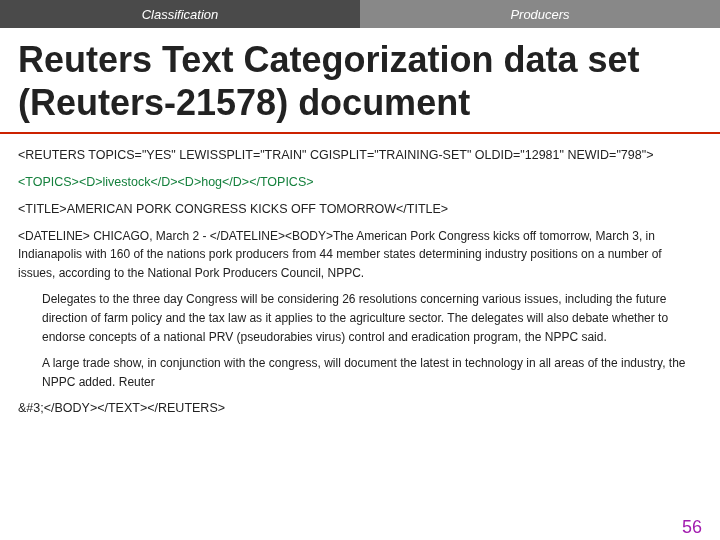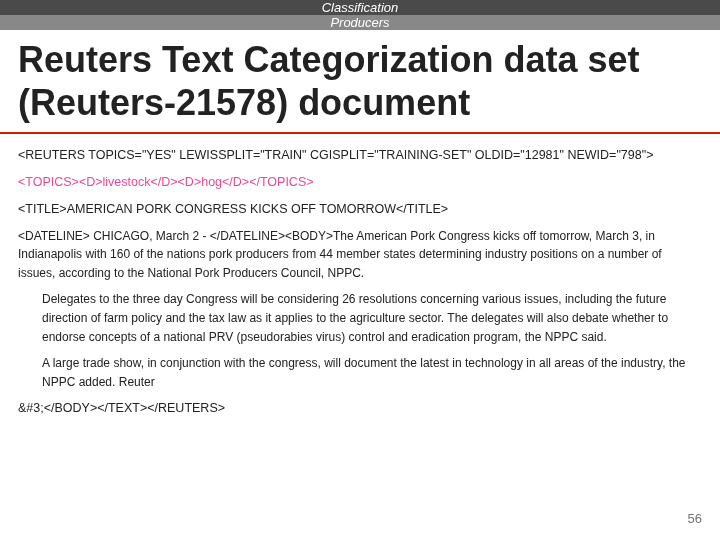--- a/index.html
+++ b/index.html
@@ -1,15 +1,15 @@
 <!DOCTYPE html>
 <html><head>
   <meta charset="utf-8">
   <style>
-    * { margin: 0; padding: 0; box-sizing: border-box; flex-direction: column; }
+    * { margin: 0; padding: 0; box-sizing: border-box; }
     body {
       width: 720px;
       height: 540px;
       font-family: Arial, sans-serif;
       background: #fff;
       overflow: hidden;
     }
 
     .top-bar {
       display: flex;
@@ -58,43 +58,43 @@
       line-height: 1.5;
     }
 
     .xml-line {
       margin-bottom: 8px;
       font-family: Arial, sans-serif;
       font-size: 12.5px;
     }
 
     .xml-green {
-      color: #ec4899;
+      color: #15803d;
     }
 
     .xml-black {
       color: #222;
     }
 
     .body-paragraph {
       margin-bottom: 8px;
       font-size: 12px;
       line-height: 1.55;
     }
 
     .indented {
       padding-left: 24px;
     }
 
     .slide-number {
       position: absolute;
-      bottom: 14px;
+      bottom: 2px;
       right: 18px;
-      font-size: 13px;
-      color: #737373;
+      font-size: 18px;
+      color: #a21caf;
     }
   </style>
 </head>
 <body>
 
 <div class="top-bar">
   <div class="top-bar-left">
     <span class="top-bar-label">Classification</span>
   </div>
   <div class="top-bar-right">

